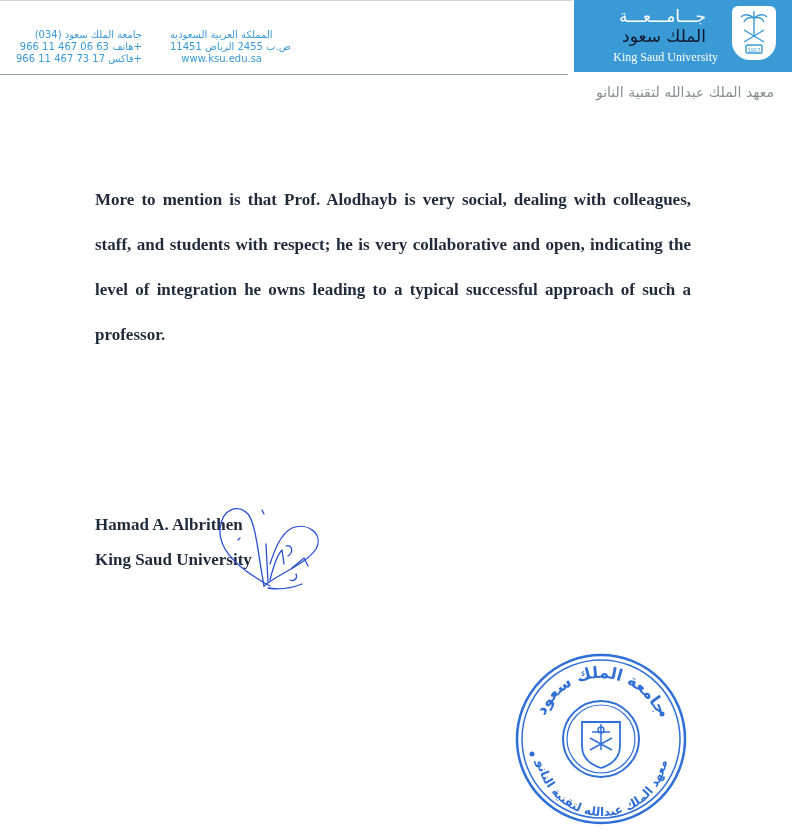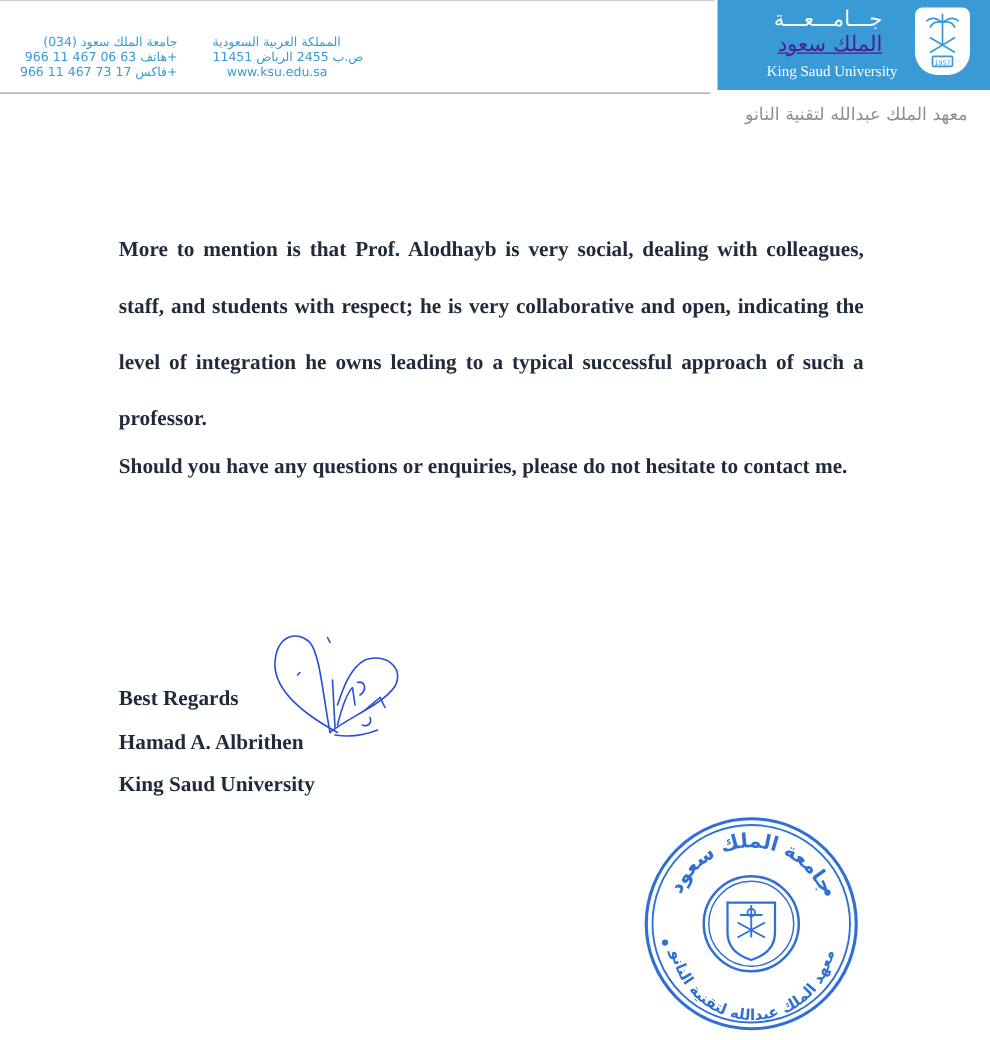--- a/index.html
+++ b/index.html
@@ -11,22 +11,22 @@
 
   .contact-block { position: absolute; top: 18px; text-align: right; color: #3a9ad6;
     font-family: "DejaVu Sans", sans-serif; font-size: 10px; line-height: 12px; margin-top: 11px; }
   .contact-left { left: 14px; width: 128px; }
   .contact-mid { left: 170px; width: 92px; }
   .contact-block div { white-space: nowrap; }
 
   .logo-box { position: absolute; left: 574px; top: 0; width: 218px; height: 72px; background: #3a9ad6; }
   .logo-ar1 { position: absolute; right: 86px; top: 6px; color: #fff; font-family: "DejaVu Sans", sans-serif;
     font-size: 17px; letter-spacing: 4px; white-space: nowrap; }
-  .logo-ar2 { position: absolute; right: 86px; top: 26px; color: #4c1d95; font-family: "DejaVu Sans", sans-serif;
-    font-size: 17px; white-space: nowrap; text-decoration: underline; }
+  .logo-ar2 { position: absolute; right: 86px; top: 26px; color: #0f172a; font-family: "DejaVu Sans", sans-serif;
+    font-size: 17px; white-space: nowrap; }
   .logo-en { position: absolute; right: 74px; top: 50px; color: #fff; font-family: "Liberation Serif", serif;
     font-size: 12px; white-space: nowrap; }
   .logo-emblem { position: absolute; left: 158px; top: 6px; width: 44px; height: 54px; background: #fff;
     border-radius: 6px 6px 18px 18px; }
   .logo-emblem svg { position: absolute; left: 0; top: 0; }
 
   .institute-ar { position: absolute; right: 18px; top: 84px; color: #8a8f96; font-family: "DejaVu Sans", sans-serif;
     font-size: 14px; white-space: nowrap; }
 
   .body-text { position: absolute; left: 95px; width: 596px; font-weight: bold; font-size: 17px; color: #1f2a3a; }
@@ -80,25 +80,23 @@
 
 <div class="institute-ar">معهد الملك عبدالله لتقنية النانو</div>
 
 <div class="body-text p1">
   <p class="para">More to mention is that Prof. Alodhayb is very social, dealing with colleagues, staff, and students with respect; he is very collaborative and open, indicating the level of integration he owns leading to a typical successful approach of such a professor.</p>
 </div>
 
 <div class="stray-mark"></div>
 
 <div class="body-text p2">
-  <p class="para">Should you have any questions or enquiries, please do not hesitate to contact me.</p>
 </div>
 
 <div class="closing">
-  <div style="margin-top: 34px;">Best Regards</div>
   <div>Hamad A. Albrithen</div>
   <div>King Saud University</div>
 </div>
 
 <svg class="signature" viewBox="0 0 120 110">
   <g fill="none" stroke="#2a4fd0" stroke-width="1.3" stroke-linecap="round">
     <path d="M62 92 C40 80 10 60 12 35 C14 14 30 10 40 20 C48 30 50 60 56 92"></path>
     <path d="M56 92 C70 80 98 70 108 55 C116 40 100 28 84 34 C72 40 66 58 62 70"></path>
     <path d="M58 50 L60 88"></path>
     <path d="M62 86 C66 70 70 60 74 56 M74 56 L76 70 M78 52 C84 50 86 58 80 62"></path>

